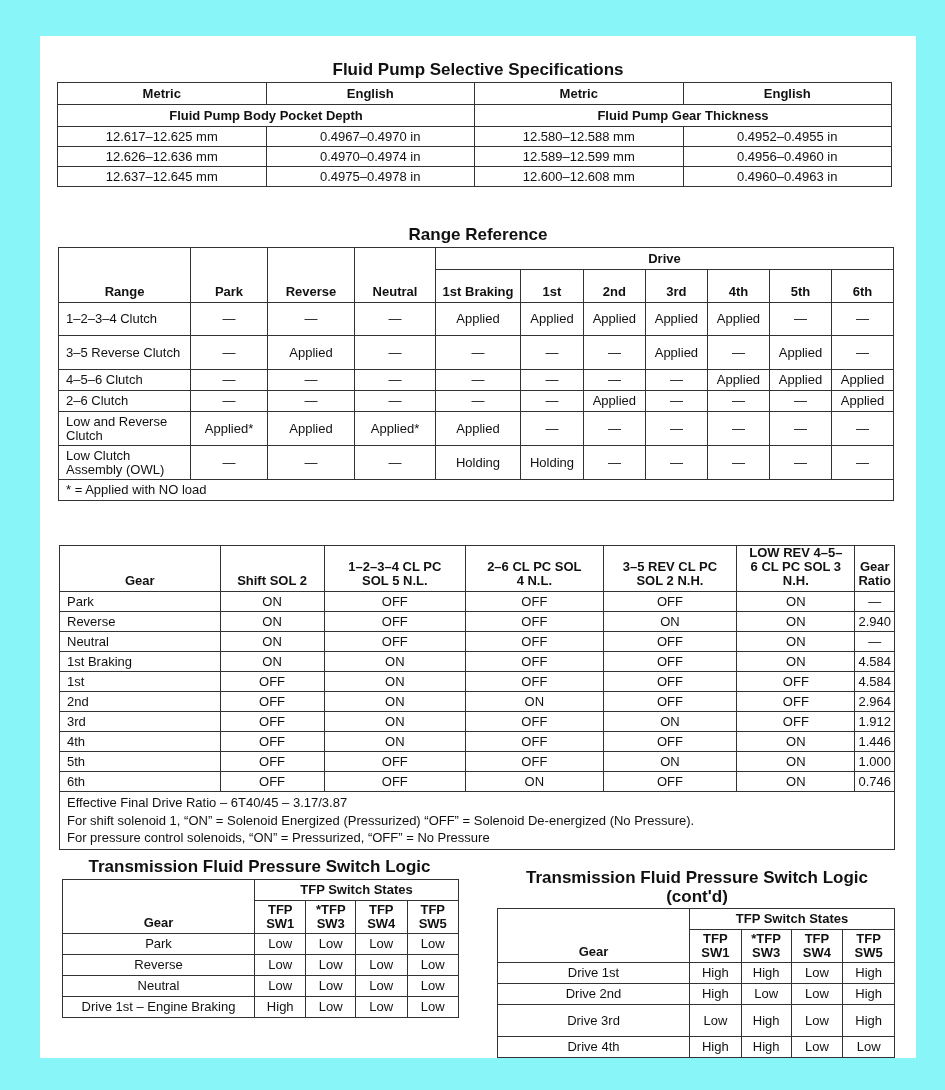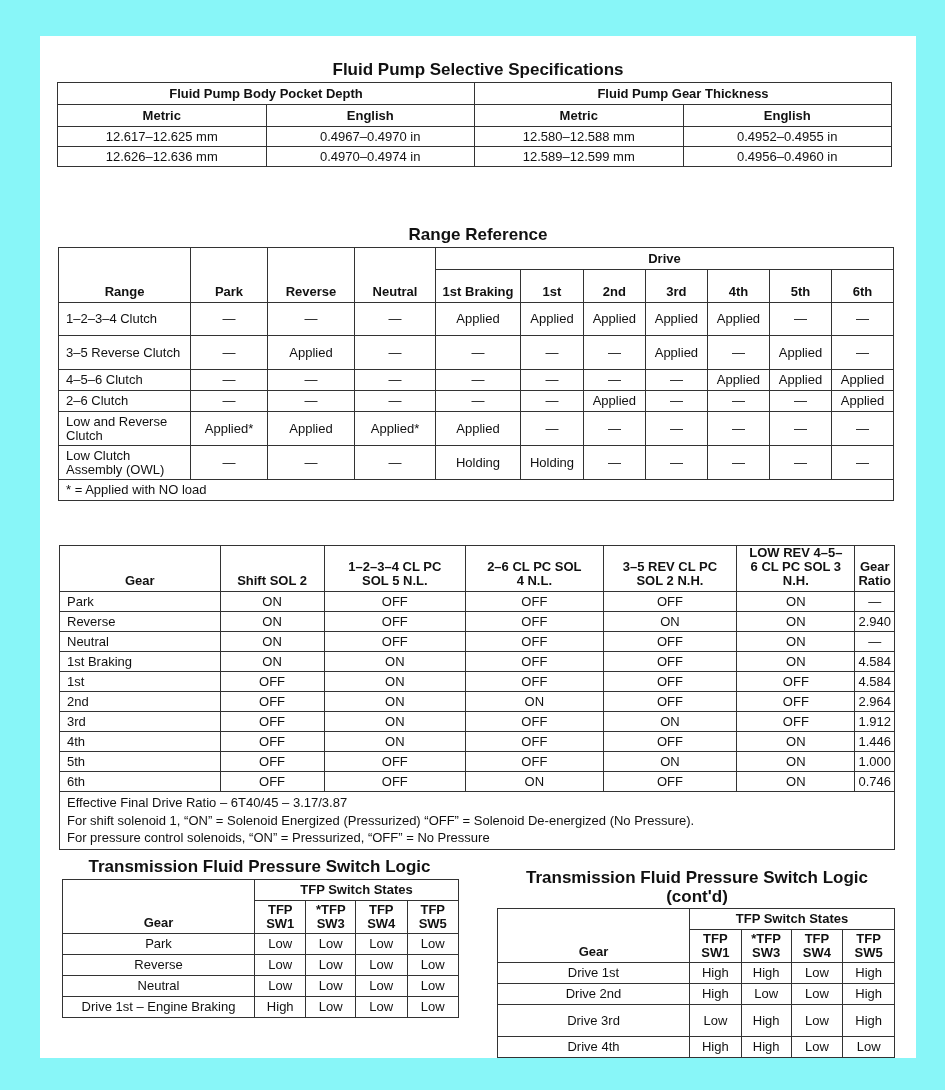--- a/index.html
+++ b/index.html
@@ -16,40 +16,46 @@
 </style>
 </head>
 <body>
 
 <div class="page">
 
   <div class="title" style="left:0; width:876px; top:24px;">Fluid Pump Selective Specifications</div>
   <table style="left:17px; top:46px; width:835px;">
     <tbody>
         <tr style="height:22px">
-      <th colspan="2">Fluid Pump Body Pocket Depth</th>
-      <th colspan="2">Fluid Pump Gear Thickness</th>
-    </tr>
-    <tr style="height:22px">
       <th style="width:25%">Metric</th>
       <th style="width:25%">English</th>
       <th style="width:25%">Metric</th>
       <th style="width:25%">English</th>
     </tr>
+    <tr style="height:22px">
+      <th colspan="2">Fluid Pump Body Pocket Depth</th>
+      <th colspan="2">Fluid Pump Gear Thickness</th>
+    </tr>
     <tr style="height:20px">
       <td>12.617–12.625 mm</td>
       <td>0.4967–0.4970 in</td>
       <td>12.580–12.588 mm</td>
       <td>0.4952–0.4955 in</td>
     </tr>
     <tr style="height:20px">
       <td>12.626–12.636 mm</td>
       <td>0.4970–0.4974 in</td>
       <td>12.589–12.599 mm</td>
       <td>0.4956–0.4960 in</td>
+    </tr>
+    <tr style="height:20px">
+      <td>12.637–12.645 mm</td>
+      <td>0.4975–0.4978 in</td>
+      <td>12.600–12.608 mm</td>
+      <td>0.4960–0.4963 in</td>
     </tr>
   </tbody>
     </table>
 
   <div class="title" style="left:0; width:876px; top:189px;">Range Reference</div>
   <table style="left:18px; top:211px; width:836px;">
     <tbody>
         <tr style="height:22px">
       <th rowspan="2" style="width:125px; vertical-align:bottom; padding-bottom:3px">Range</th>
       <th rowspan="2" style="width:70px; vertical-align:bottom; padding-bottom:3px">Park</th>

